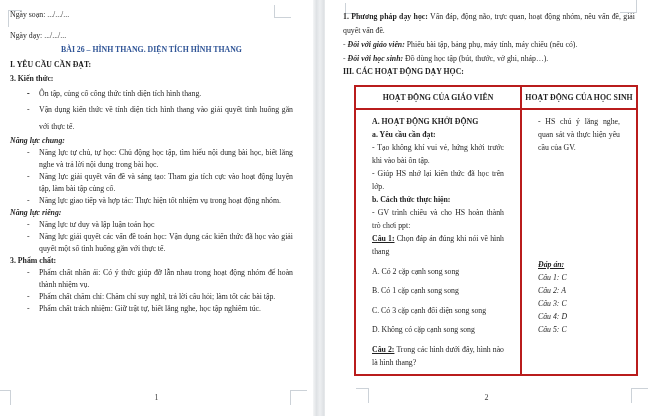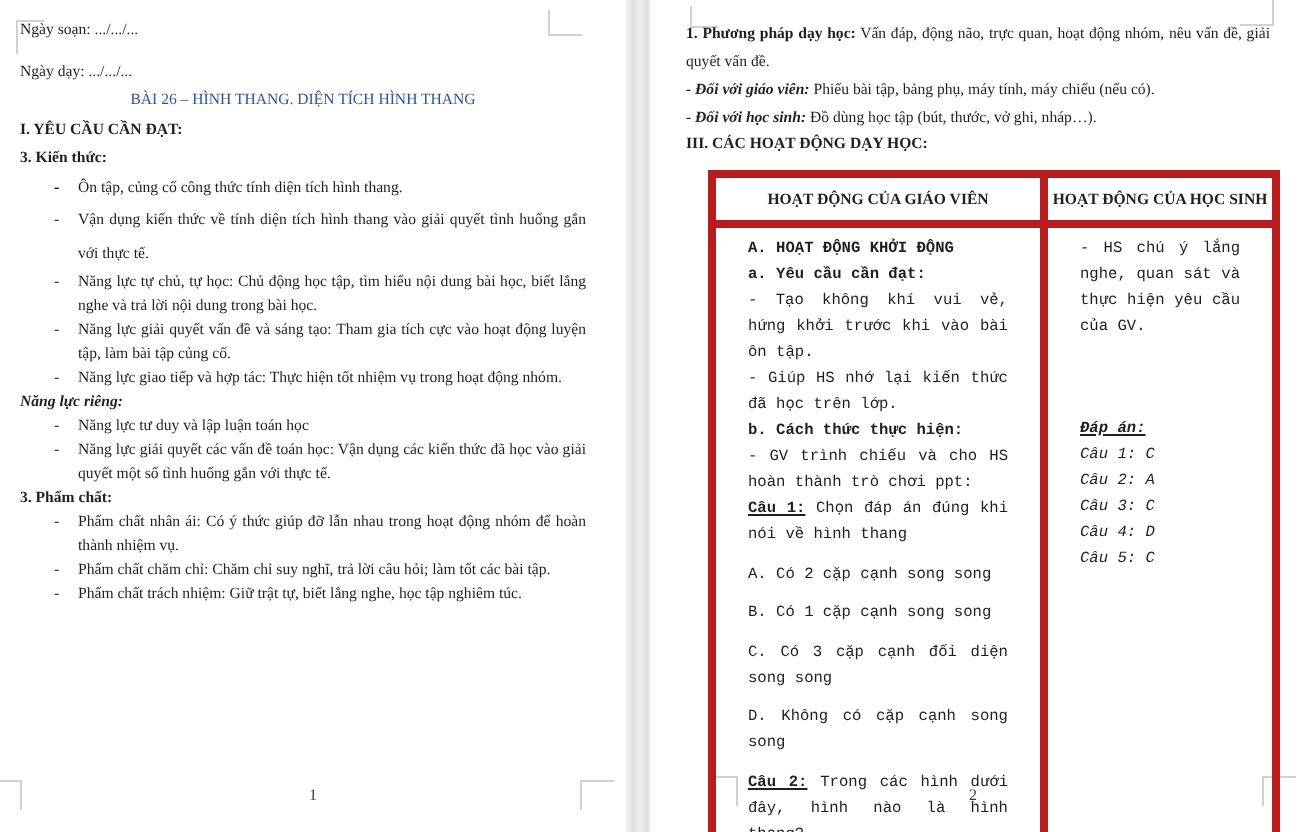--- a/index.html
+++ b/index.html
@@ -20,38 +20,38 @@
   .crop{position:absolute;border:0 solid #ccd2d8;}
   
   p,ul,li{margin:0;padding:0;}
   .content{position:relative;font-size:7.8px;line-height:12px;}
   .pg1-content{padding:8px 20px 0 10px;}
   .pg2-content{padding:10px 13px 0 18px;}
   .b{font-weight:bold;}
   .bi{font-weight:bold;font-style:italic;margin-top:24px;}
   .date{line-height:13.5px;margin-bottom:7px;}
   .date2{line-height:13.5px;margin-bottom:1px;}
-  .title{line-height:14.5px;text-align:center;font-weight:normal;color:#2F5496;}
+  .title{line-height:14.5px;text-align:center;font-weight:bold;color:#2F5496;}
   .h1{line-height:14px;font-weight:bold;}
   .h2{line-height:14px;font-weight:bold;}
   .h2i{line-height:12px;font-weight:bold;font-style:italic;}
   .hs{line-height:12px;font-weight:bold;}
   ul.blist{list-style:none;}
   ul.blist li{position:relative;padding-left:29px;text-align:justify;line-height:12px;}
   ul.blist li .dash{position:absolute;left:17px;top:0;}
   ul.kien li{line-height:16.5px;}
   
   .p2line{line-height:14px;text-align:justify;}
   .p2line2{line-height:13.5px;text-align:justify;}
   table.acts{border-collapse:collapse;margin-left:11px;margin-top:6px;width:282px;table-layout:fixed;}
-  table.acts td,table.acts th{border:4px solid #b91c1c;vertical-align:top;}
+  table.acts td,table.acts th{border:2px solid #b91c1c;vertical-align:top;}
   th.hdr{font-size:7.8px;font-weight:bold;text-align:center;padding:6px 2px;line-height:9px;}
   .col-t{width:166px;}
   .col-s{width:116px;}
-  td.cell{padding:5px 16px;font-size:7.8px;font-family:Liberation Mono, monospace;}
+  td.cell{padding:5px 16px;font-size:7.8px;}
   td.cell p{line-height:13px;text-align:justify;}
   .opt{margin-top:6.5px;}
   .qlabel{font-weight:bold;text-decoration:underline;}
   .ansblock{margin-top:86px;}
   .ans-h{font-weight:bold;font-style:italic;text-decoration:underline;line-height:13px;}
   .ans{font-style:italic;line-height:12.5px;}
   .pagenum{position:absolute;bottom:14px;left:0;right:0;text-align:center;font-size:8px;color:#3c3c3c;}
 </style>
 </head>
 <body>
@@ -70,20 +70,21 @@
       <p class="title">BÀI 26 – HÌNH THANG. DIỆN TÍCH HÌNH THANG</p>
       <p class="h1">I. YÊU CẦU CẦN ĐẠT:</p>
       <p class="h2">3. Kiến thức:</p>
 
       <ul class="blist kien">
         <li><span class="dash">-</span></li>
         <li><span class="dash">-</span><span>Ôn tập, củng cố công thức tính diện tích hình thang.</span></li>
         <li><span class="dash">-</span><span>Vận dụng kiến thức về tính diện tích hình thang vào giải quyết tình huống gắn với thực tế.</span></li>
       </ul>
 
+      <p class="h2i">Năng lực chung:</p>
       <ul class="blist">
         <li><span class="dash">-</span><span>Năng lực tự chủ, tự học: Chủ động học tập, tìm hiểu nội dung bài học, biết lắng nghe và trả lời nội dung trong bài học.</span></li>
         <li><span class="dash">-</span><span>Năng lực giải quyết vấn đề và sáng tạo: Tham gia tích cực vào hoạt động luyện tập, làm bài tập củng cố.</span></li>
         <li><span class="dash">-</span><span>Năng lực giao tiếp và hợp tác: Thực hiện tốt nhiệm vụ trong hoạt động nhóm.</span></li>
       </ul>
       <p class="h2i">Năng lực riêng:</p>
       <ul class="blist">
         <li><span class="dash">-</span><span>Năng lực tư duy và lập luận toán học</span></li>
         <li><span class="dash">-</span><span>Năng lực giải quyết các vấn đề toán học: Vận dụng các kiến thức đã học vào giải quyết một số tình huống gắn với thực tế.</span></li>
       </ul>
@@ -135,21 +136,21 @@
             <p><span class="qlabel">Câu 1:</span> <span>Chọn đáp án đúng khi nói về hình thang</span></p>
             <p class="opt">A. Có 2 cặp cạnh song song</p>
             <p class="opt">B. Có 1 cặp cạnh song song</p>
             <p class="opt">C. Có 3 cặp cạnh đối diện song song</p>
             <p class="opt">D. Không có cặp cạnh song song</p>
             <p class="opt"><span class="qlabel">Câu 2:</span> <span>Trong các hình dưới đây, hình nào là hình thang?</span></p>
           </td>
           <td class="cell">
             <p>- HS chú ý lắng nghe, quan sát và thực hiện yêu cầu của GV.</p>
             <div class="ansblock" style="margin-top:0;"></div>
-            <p class="ans-h" style="margin-top:38px;">Đáp án:</p>
+            <p class="ans-h" style="margin-top:104px;">Đáp án:</p>
             <p class="ans">Câu 1: C</p>
             <p class="ans">Câu 2: A</p>
             <p class="ans">Câu 3: C</p>
             <p class="ans">Câu 4: D</p>
             <p class="ans">Câu 5: C</p>
           </td>
         </tr>
       </tbody>
         </table>
     </div>

